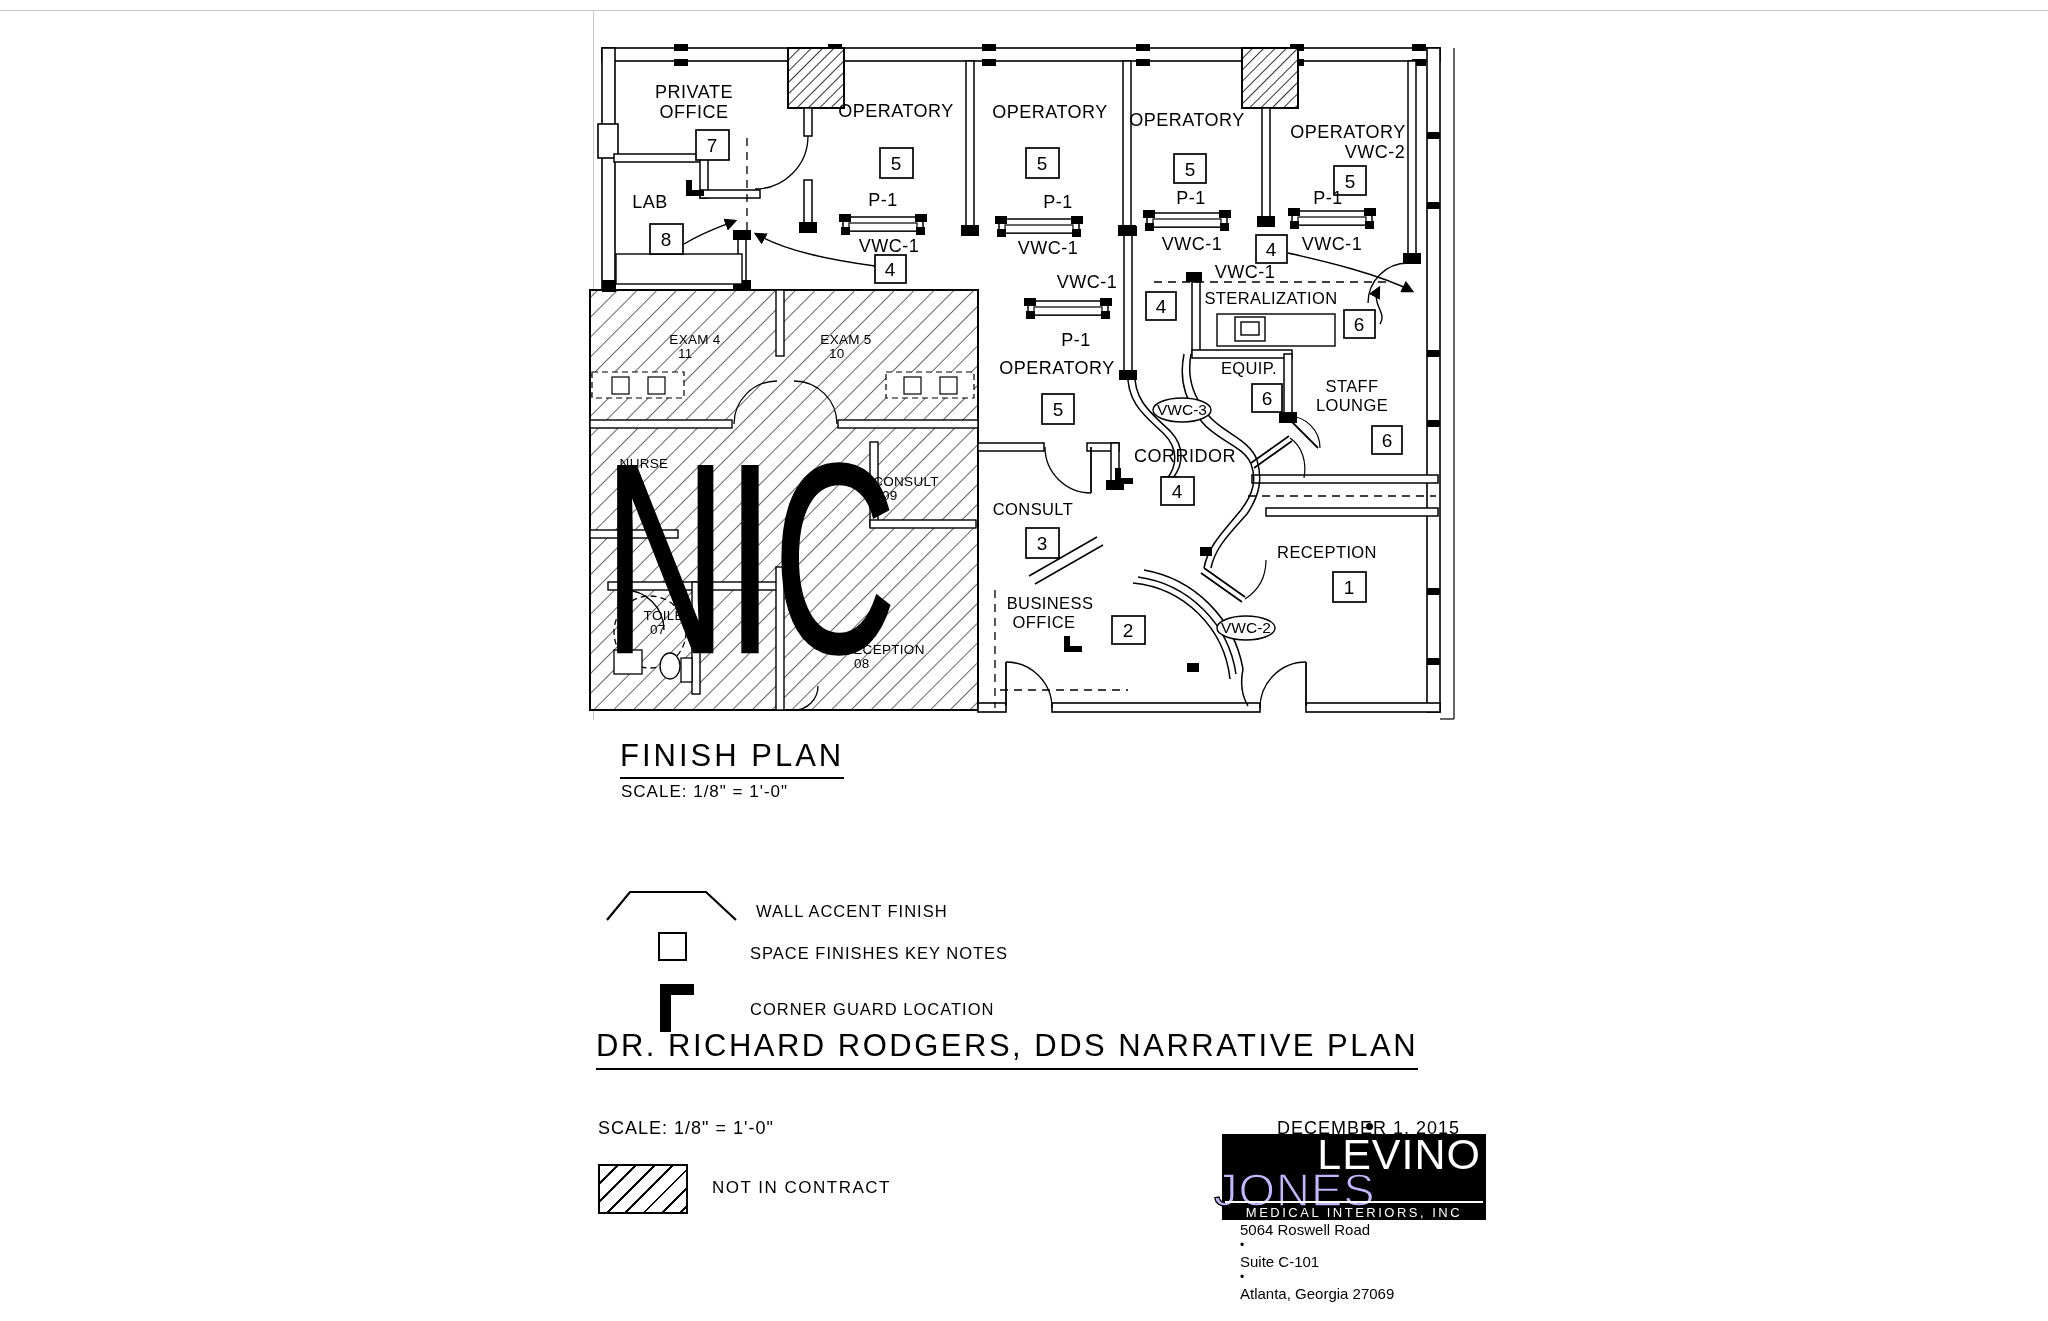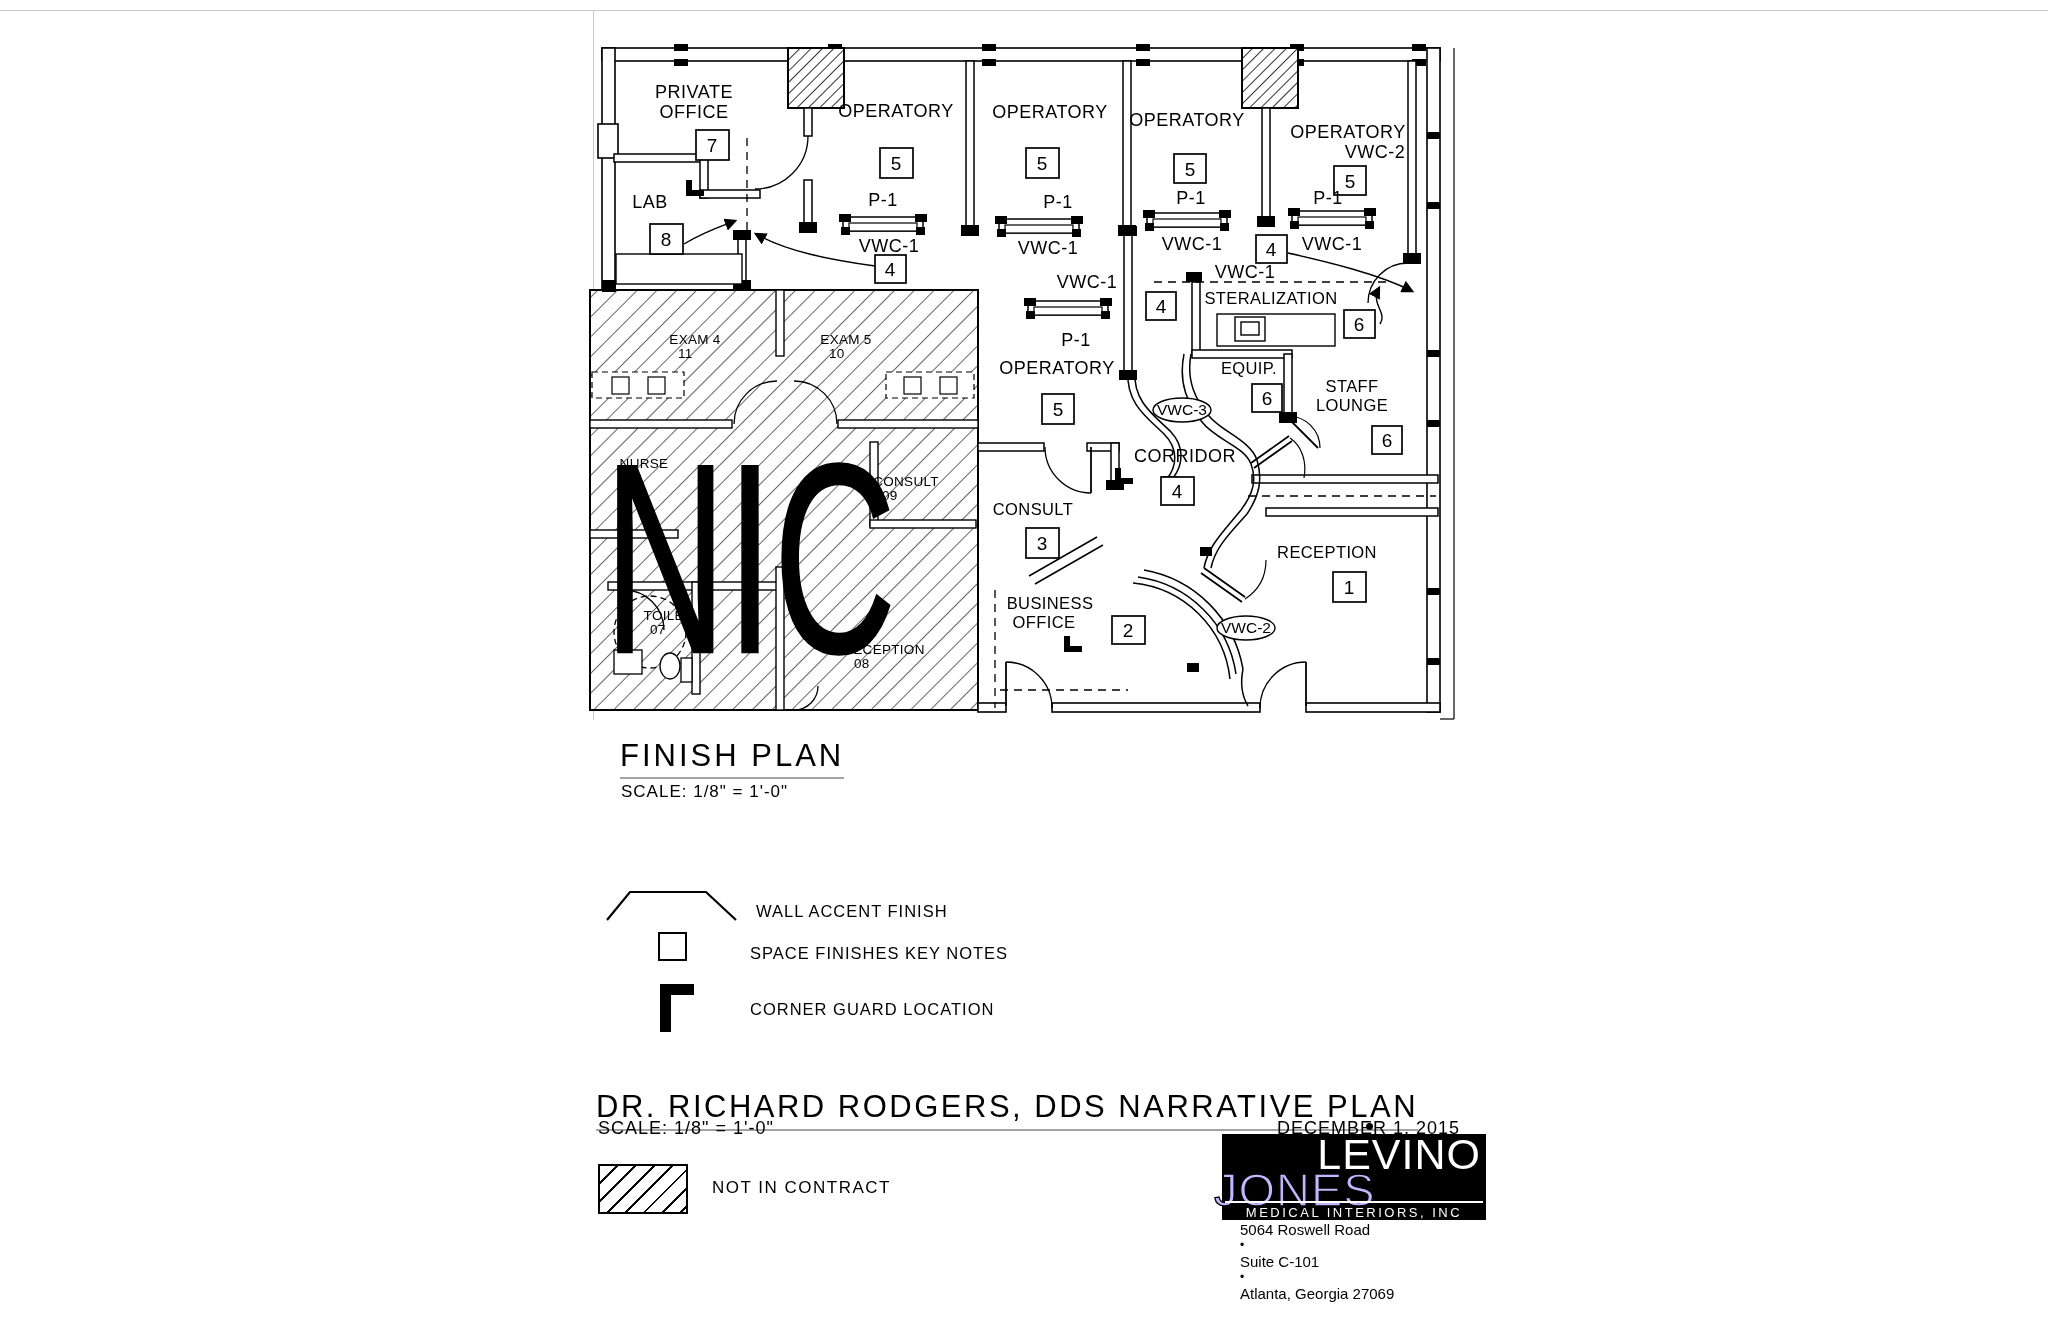--- a/index.html
+++ b/index.html
@@ -7,26 +7,26 @@
         font-family:"Liberation Sans",sans-serif;color:#000;}
   .abs{position:absolute;}
   .edge{background:#c9c9c9;}
   svg text{font-family:"Liberation Sans",sans-serif;fill:#000;}
   .rl{font-size:18px;letter-spacing:.5px;}
   .rs{font-size:16.5px;letter-spacing:.4px;}
   .kn{font-size:19px;}
   .nl{font-size:13.5px;letter-spacing:.3px;}
   .wt{font-size:15.5px;}
   .mid{text-anchor:middle;}
-  .u2{border-bottom:2px solid #a3a3a3;display:inline-block;}
+  .u2{border-bottom:2px solid #000000;display:inline-block;}
   #fp-title{left:620px;top:738px;font-size:31px;letter-spacing:3px;padding-bottom:3px;}
   #fp-scale{left:621px;top:782px;font-size:17px;letter-spacing:1px;}
   #lg-title{left:618px;top:838px;font-size:29px;letter-spacing:3.5px;padding-bottom:4px;}
   .lg-label{font-size:16.5px;letter-spacing:1px;}
-  #narr-title{left:596px;top:1089px;font-size:31px;letter-spacing:2.5px;padding-bottom:4px;}
+  #narr-title{left:596px;top:1028px;font-size:31px;letter-spacing:2.5px;padding-bottom:4px;}
   #narr-scale{left:598px;top:1118px;font-size:18px;letter-spacing:1px;}
   #narr-date{left:1277px;top:1118px;font-size:18px;letter-spacing:1px;}
   #nic-swatch{left:598px;top:1164px;width:86px;height:46px;border:2px solid #000;
       background:repeating-linear-gradient(135deg,#fff 0 11px,#000 11px 13px);}
   #nic-label{left:712px;top:1178px;font-size:17px;letter-spacing:1.5px;}
   #logo-box{left:1222px;top:1134px;width:264px;height:86px;background:#000;}
   #logo-levino{position:absolute;right:5px;top:-4px;color:#fff;font-size:43px;letter-spacing:1px;}
   #logo-jones{position:absolute;left:-8px;top:28px;color:#c4b5fd;font-size:47px;letter-spacing:1px;
       -webkit-text-stroke:1.3px #000;}
   #logo-rule{position:absolute;left:3px;right:3px;bottom:17px;height:2px;background:#fff;}

